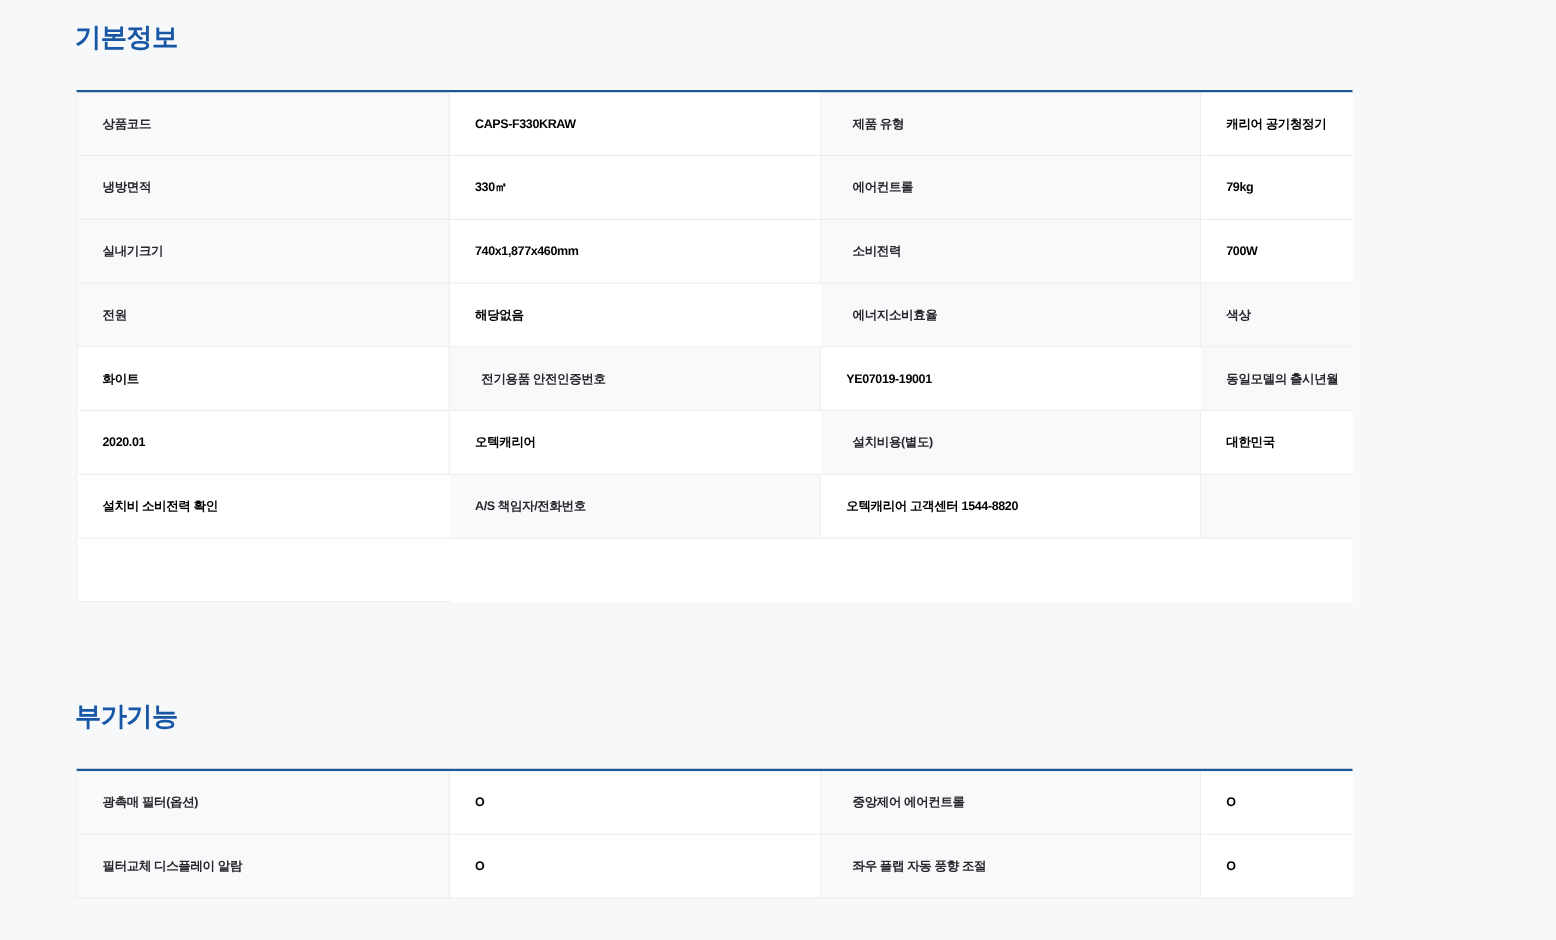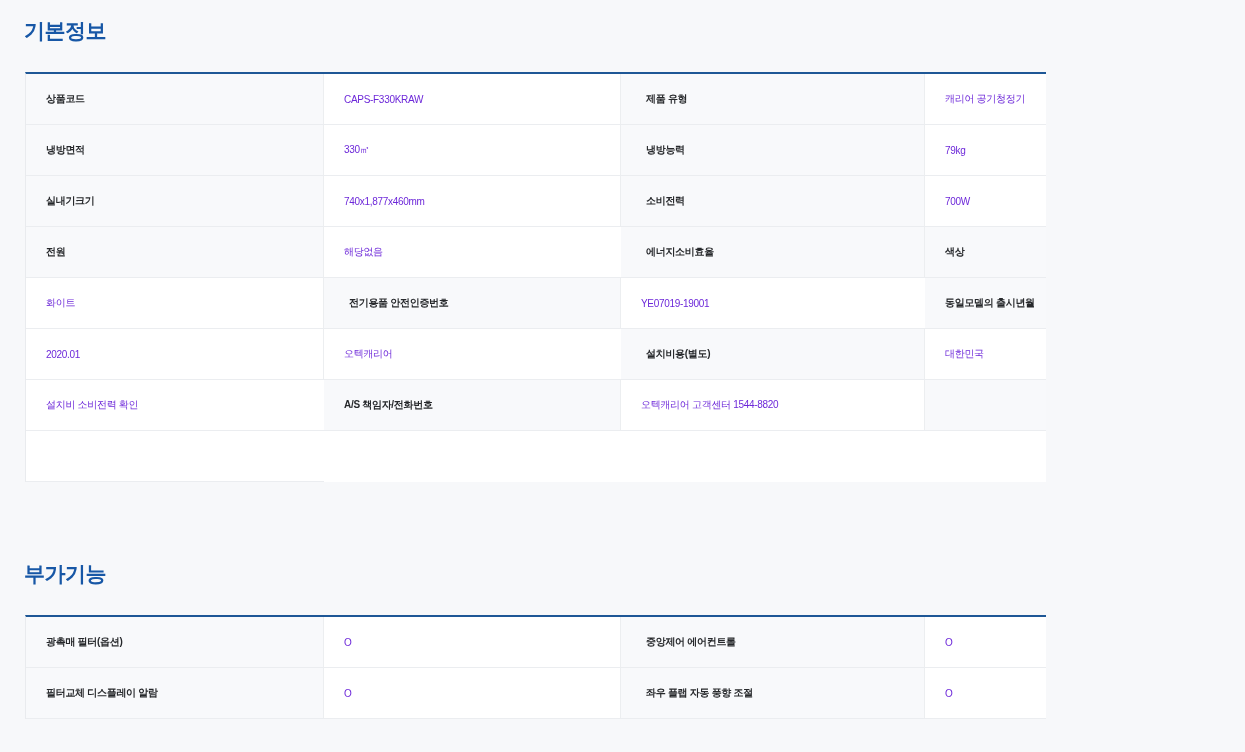--- a/index.html
+++ b/index.html
@@ -7,20 +7,21 @@
     margin: 0;
     padding: 0;
     background: #f7f8fa;
     font-family: "Liberation Sans", "DejaVu Sans", sans-serif;
   }
   .page {
     width: 1046px;
     height: 752px;
     padding: 18px 20px 0 25px;
     overflow: hidden;
+    margin-left: 36px;
   }
   .spec-section { display: block; }
   .spec-section + .spec-section { margin-top: 79px; }
   .section-title {
     margin: 0 0 29px -1px;
     font-size: 21px;
     line-height: 25px;
     font-weight: 700;
     color: #1757a6;
     letter-spacing: -0.5px;
@@ -47,38 +48,38 @@
   }
   .cell.col1, .cell.col2, .cell.col3 { border-right: 1px solid #eceef0; }
   .label-cell {
     background: #f8f9fb;
     font-weight: 700;
     color: #26282b;
   }
   .label-cell.col3 { padding-left: 25px; }
   .value-cell {
     background: #ffffff;
-    font-weight: 400;
-    color: #6d28d9;
+    font-weight: 700;
+    color: #000000;
   }
 </style>
 </head>
 <body>
 
 <div class="page" id="sections-root">
     <section class="spec-section">
       <h2 class="section-title">기본정보</h2>
       <div class="spec-table">
         <div class="cell label-cell col1">상품코드</div>
         <div class="cell value-cell col2">CAPS-F330KRAW</div>
         <div class="cell label-cell col3">제품 유형</div>
         <div class="cell value-cell col4">캐리어 공기청정기</div>
         <div class="cell label-cell col1">냉방면적</div>
         <div class="cell value-cell col2">330㎡</div>
-        <div class="cell label-cell col3">냉방능력</div>
+        <div class="cell label-cell col3">에어컨트롤</div>
         <div class="cell value-cell col4">79kg</div>
         <div class="cell label-cell col1">실내기크기</div>
         <div class="cell value-cell col2">740x1,877x460mm</div>
         <div class="cell label-cell col3">소비전력</div>
         <div class="cell value-cell col4">700W</div>
         <div class="cell label-cell col1">전원</div>
         <div class="cell value-cell col4">해당없음</div>
         <div class="cell label-cell col3">에너지소비효율</div>
         <div class="cell label-cell col1">색상</div>
         <div class="cell value-cell col2">화이트</div>

